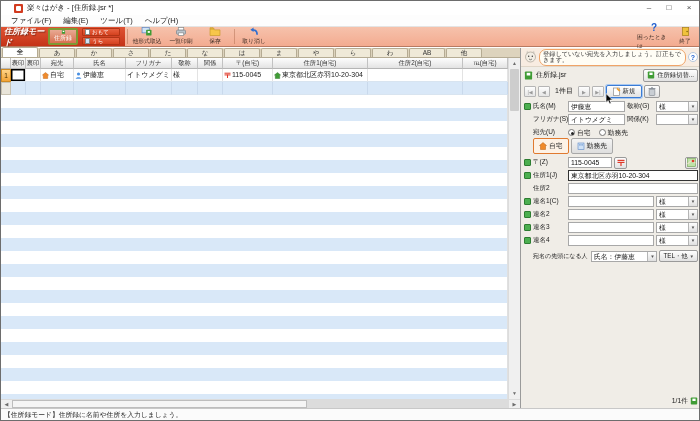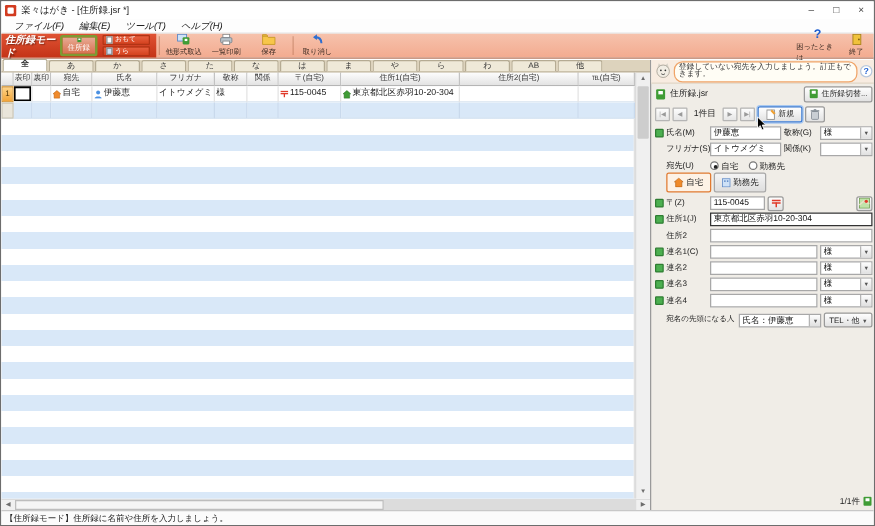--- a/index.html
+++ b/index.html
@@ -1,29 +1,29 @@
 <!DOCTYPE html>
 <html><head>
 <meta charset="utf-8">
 <style>
   * { margin:0; padding:0; box-sizing:border-box; }
   html,body { background:#e8e8e8; }
   body { font-family:"Liberation Sans", sans-serif; }
   .window { position:relative; width:700px; height:421px; background:#fff; border:1px solid #6d6d6d; overflow:hidden; }
 
   
-  .titlebar { height:14px; background:#ffffff; display:flex; align-items:center; padding-left:3px; font-size:7.5px; color:#222; }
+  .titlebar { height:14px; background:#ffffff; display:flex; align-items:center; padding-left:13px; font-size:7.5px; color:#222; }
   .appicon { width:9px; height:9px; background:#d23b20; border-radius:1px; margin-right:4px; position:relative; }
   .appicon::after { content:""; position:absolute; left:2px; top:2px; width:5px; height:5px; background:#fff; border-radius:1px; }
   .t-title { flex:1; white-space:nowrap; overflow:hidden; }
   .wbtns { display:flex; height:14px; }
   .wbtn { width:20px; text-align:center; font-size:8px; line-height:14px; color:#444; cursor:default; }
 
   
-  .menubar { height:12px; background:#fdfdfd; border-bottom:1px solid #e4e4e4; display:flex; align-items:center; padding-left:4px;font-style:italic; }
+  .menubar { height:12px; background:#fdfdfd; border-bottom:1px solid #e4e4e4; display:flex; align-items:center; padding-left:4px; }
   .menuitem { font-size:7.5px; color:#222; padding:0 6px; }
 
   
   .toolbar { height:20px; background:linear-gradient(#f6c2ac,#f3ab90); display:flex; align-items:stretch; border-bottom:1px solid #b87a62; }
   .tb-red { display:flex; align-items:stretch; background:linear-gradient(#e05334,#c43317); padding:0 3px; }
   .logo { width:42px; color:#fff; font-size:8px; font-weight:bold; font-style:italic; display:flex; align-items:center; justify-content:center; text-shadow:1px 1px 1px rgba(0,0,0,.4); }
   .tb-addr { width:30px; margin:1px 2px; border:2px solid #7d9a33; border-radius:2px; background:linear-gradient(#e8aa94,#d8704f); display:flex; flex-direction:column; align-items:center; justify-content:center; color:#fff; font-size:6px; }
   .omoteura { display:flex; flex-direction:column; justify-content:center; gap:1px; margin:1px 2px; }
   .ou-btn { width:38px; height:8px; background:linear-gradient(#e8603f,#d4421f); border:1px solid #b23415; border-radius:1px; color:#fff; font-size:5.5px; line-height:6px; display:flex; align-items:center; gap:2px; padding:0 2px; }
   .pg-ic { width:5px; height:6px; background:#fff; border:0.5px solid #888; display:inline-block; }

